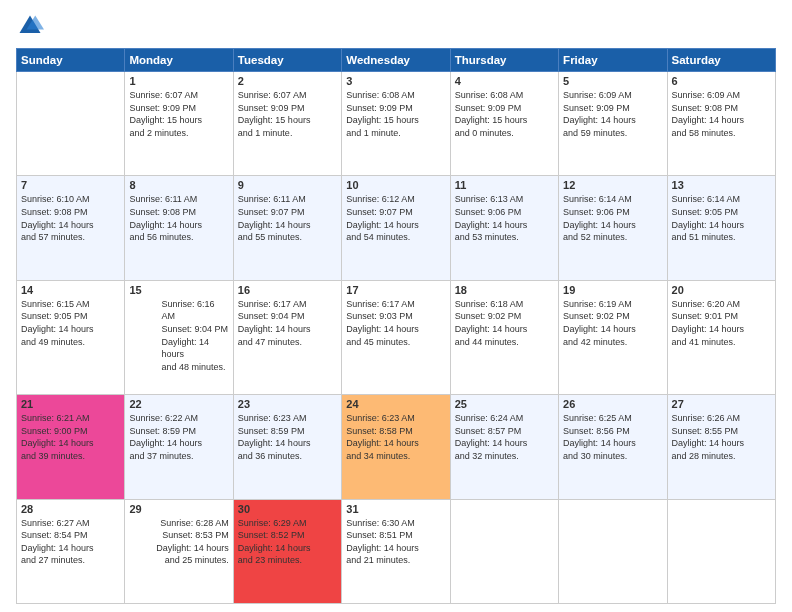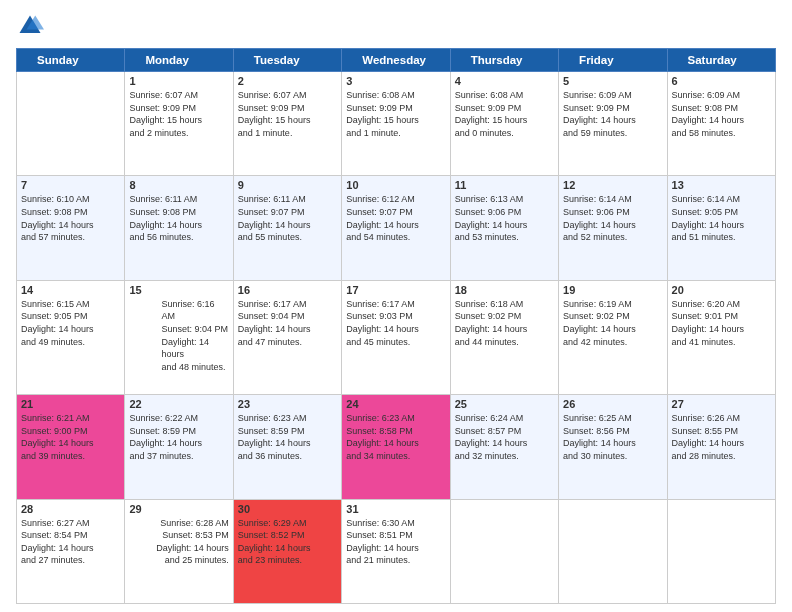--- a/index.html
+++ b/index.html
@@ -60,21 +60,21 @@
       border: 1px solid #ccc;
       border-collapse: collapse;
       width: 100%;
       table-layout: fixed;
     }
     .calendar th {
       background: #1a5fa8;
       color: #fff;
       font-size: 11.5px;
       font-weight: bold;
-      padding: 5px 20px;
+      padding: 5px 4px;
       text-align: left;
       border: 1px solid #4a7fc0;
     }
     .calendar td {
       border: 1px solid #ccc;
       vertical-align: top;
       padding: 3px 4px;
       font-size: 9.5px;
       color: #333;
       height: 88px;
@@ -299,21 +299,21 @@
 Daylight: 14 hours
 and 37 minutes.</div>
           </td>
           <td style="background: rgb(240, 245, 255);">
             <span class="day-num">23</span>
             <div class="cell-info" style="white-space: pre-line;">Sunrise: 6:23 AM
 Sunset: 8:59 PM
 Daylight: 14 hours
 and 36 minutes.</div>
           </td>
-          <td style="background: #ec4899;">
+          <td style="background: #fdba74;">
             <span class="day-num">24</span>
             <div class="cell-info" style="white-space: pre-line;">Sunrise: 6:23 AM
 Sunset: 8:58 PM
 Daylight: 14 hours
 and 34 minutes.</div>
           </td>
           <td style="background: rgb(240, 245, 255);">
             <span class="day-num">25</span>
             <div class="cell-info" style="white-space: pre-line;">Sunrise: 6:24 AM
 Sunset: 8:57 PM

